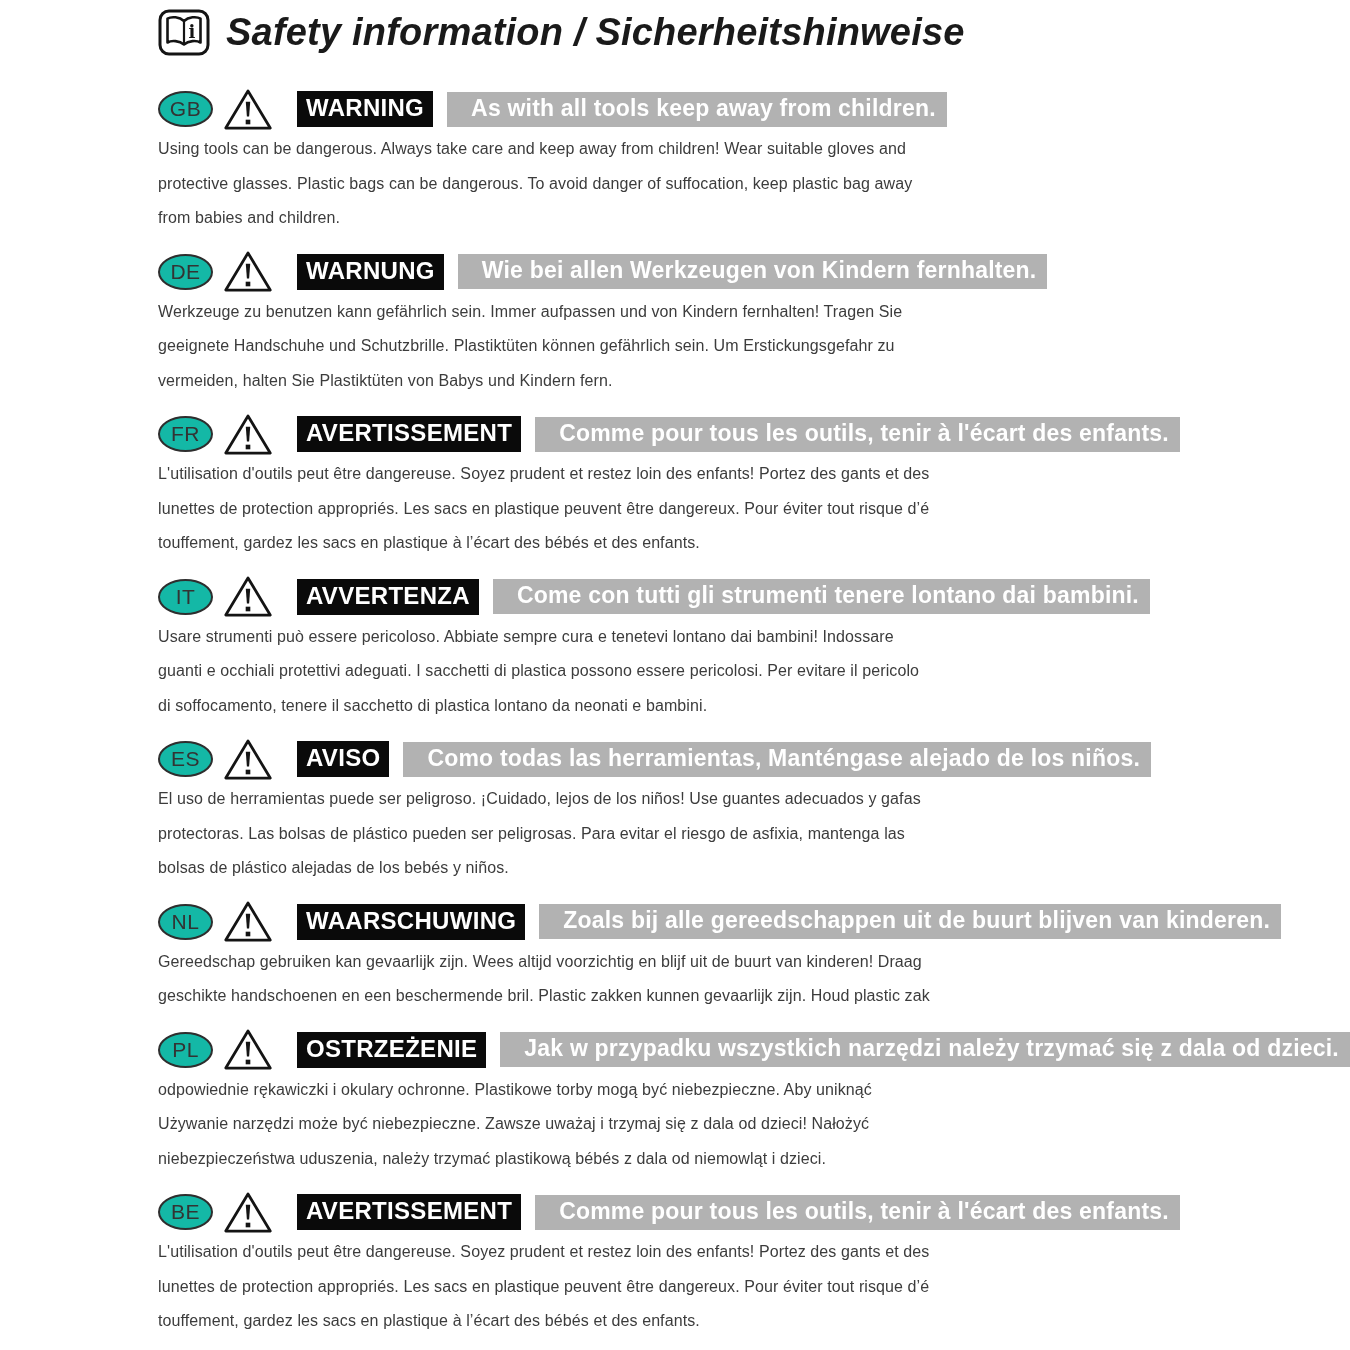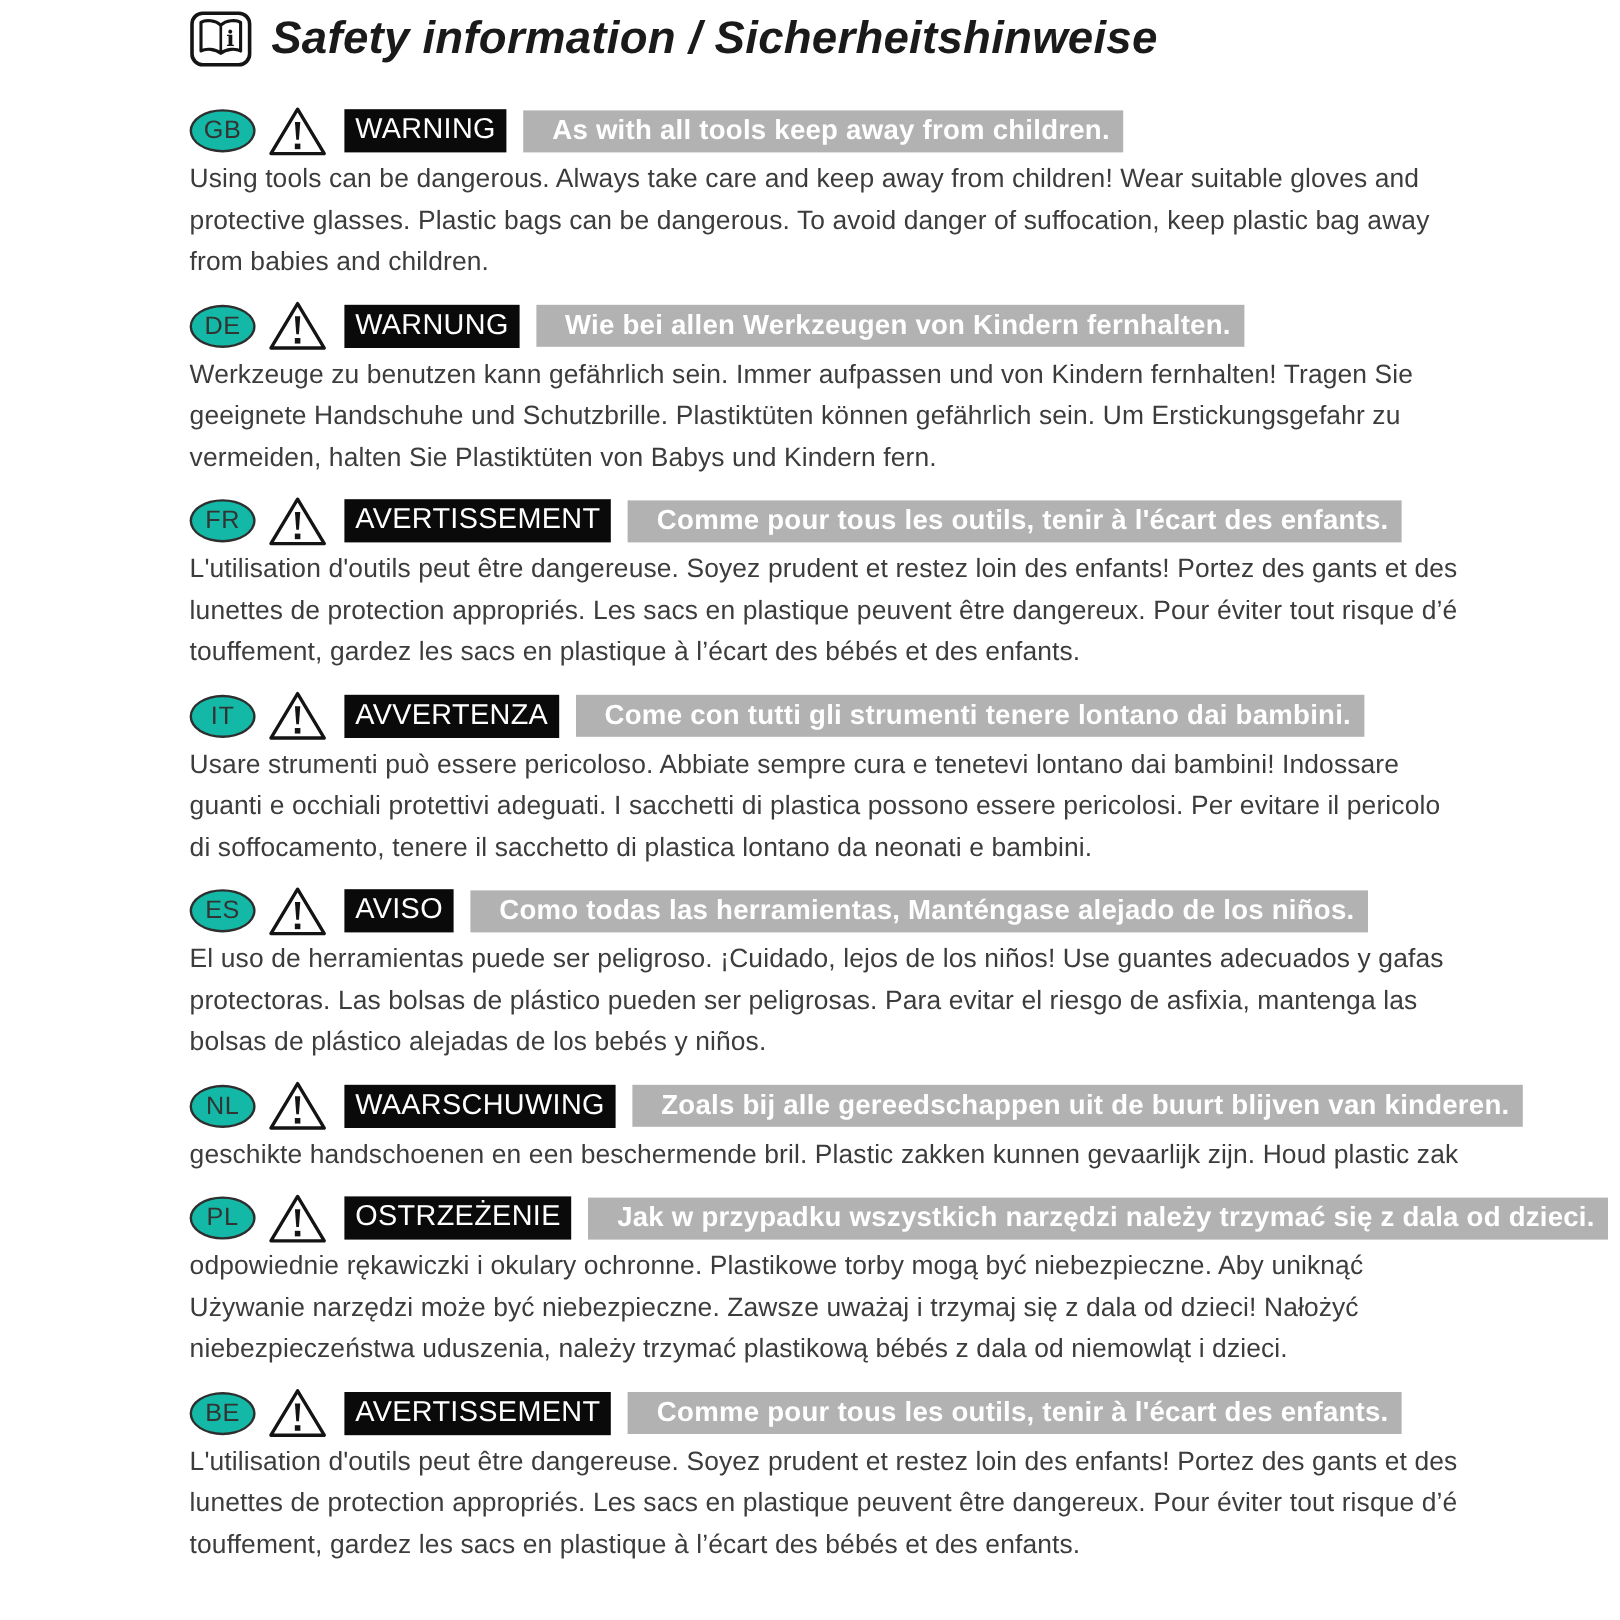--- a/index.html
+++ b/index.html
@@ -29,33 +29,33 @@
   .sections{margin-top:32px;}
   .lang-section{margin-bottom:15px;}
   .badge-row{display:flex;align-items:center;height:42px;margin-bottom:2px;}
   .lang-oval{
     flex:0 0 auto;width:55px;height:36px;border:2px solid #2e2e2e;border-radius:50%;
     display:flex;align-items:center;justify-content:center;
     font-size:21px;color:#333;letter-spacing:0.5px;background:#14b8a6;
   }
   .warn-triangle{flex:0 0 auto;margin-left:10px;display:inline-flex;}
   .warn-badge{
-    flex:0 0 auto;margin-left:14px;
+    flex:0 0 auto;margin-left:24px;
     background:var(--badge-bg);color:var(--badge-fg);
-    font-size:24px;font-weight:400;letter-spacing:0.3px;
+    font-size:24px;font-weight:700;letter-spacing:0.3px;
     padding:3px 9px 5px 9px;white-space:nowrap;
   }
   .headline{
     flex:0 0 auto;margin-left:14px;
     background:var(--headline-bg);color:var(--headline-fg);
     font-size:23px;font-weight:700;letter-spacing:0.2px;
     padding:3px 11px 5px 24px;white-space:nowrap;
   }
   .body-line{
-    font-size:22px;line-height:34.5px;color:var(--body-fg);
+    font-size:16px;line-height:34.5px;color:var(--body-fg);
     white-space:nowrap;letter-spacing:0.1px;
   }
   svg .stroke{fill:none;stroke:#141414;}
 </style>
 </head>
 <body>
 
 <div class="page">
 
   <div class="doc-header">
@@ -167,20 +167,21 @@
         <span class="warn-triangle">
           <svg width="50" height="45" viewBox="0 0 54 48" aria-hidden="true">
             <path class="stroke" stroke-width="3" stroke-linejoin="round" d="M27 4 L51 44 L3 44 Z"></path>
             <path d="M24.6 15.5 L29.4 15.5 L28.2 31.5 L25.8 31.5 Z" fill="#141414"></path>
             <rect x="24.5" y="35" width="5" height="5" fill="#141414"></rect>
           </svg>
         </span>
         <span class="warn-badge">WAARSCHUWING</span>
         <span class="headline">Zoals bij alle gereedschappen uit de buurt blijven van kinderen.</span>
       </div>
+      <p class="body-line">Gereedschap gebruiken kan gevaarlijk zijn. Wees altijd voorzichtig en blijf uit de buurt van kinderen! Draag</p>
       <p class="body-line">geschikte handschoenen en een beschermende bril. Plastic zakken kunnen gevaarlijk zijn. Houd plastic zak</p>
     </section>
 
     <section class="lang-section">
       <div class="badge-row">
         <span class="lang-oval">PL</span>
         <span class="warn-triangle">
           <svg width="50" height="45" viewBox="0 0 54 48" aria-hidden="true">
             <path class="stroke" stroke-width="3" stroke-linejoin="round" d="M27 4 L51 44 L3 44 Z"></path>
             <path d="M24.6 15.5 L29.4 15.5 L28.2 31.5 L25.8 31.5 Z" fill="#141414"></path>

